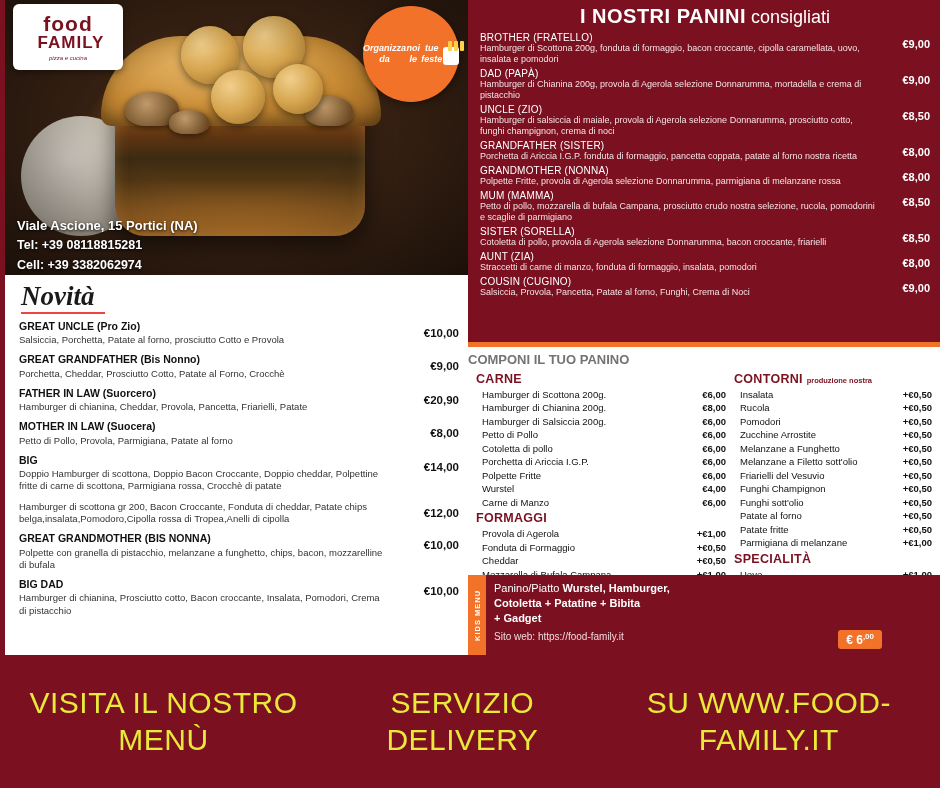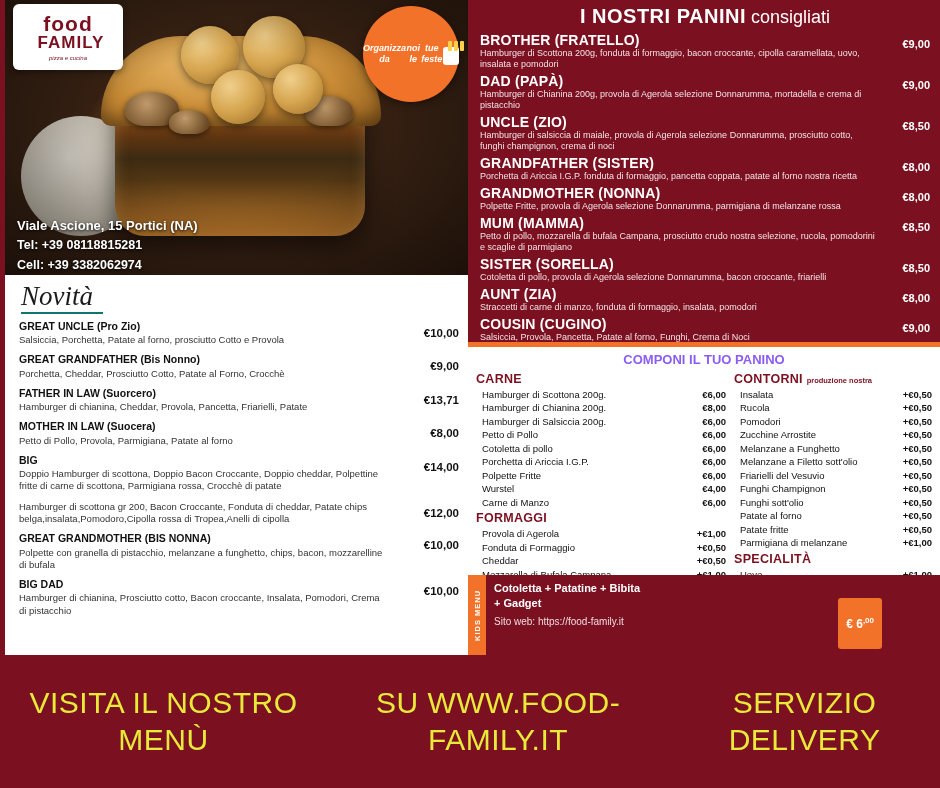--- a/index.html
+++ b/index.html
@@ -84,50 +84,50 @@
   }
 
   .addr {
     position:absolute; left:12px; top:216px; color:#ffffff; text-shadow:0 1px 3px rgba(0,0,0,.9);
     font-size:12.5px; line-height:1.55; font-weight:bold;
   }
   .addr .a1 { font-size:13px; }
 
   .novita-wrap { position:absolute; left:0; top:275px; width:468px; height:380px; padding:4px 14px 0 14px; }
   .novita-title {
-    font-size:27px; font-weight:normal; color:#1a1a1a; font-style:italic;
+    font-size:27px; font-weight:bold; color:#1a1a1a; font-style:italic;
     font-family:"Liberation Serif", serif; margin:2px 0 6px 2px;
-    border-bottom:2px solid #0f766e; display:inline-block; padding-right:10px;
+    border-bottom:2px solid #ef4444; display:inline-block; padding-right:10px;
   }
   .nv-item { display:flex; align-items:flex-start; margin-bottom:7px; }
   .nv-text { flex:1; padding-right:8px; }
   .nv-name { font-size:10.5px; font-weight:bold; color:#111; line-height:1.25; }
   .nv-desc { font-size:9.5px; color:#333; line-height:1.3; margin-top:1px; }
   .nv-price { width:62px; text-align:right; font-size:11.5px; font-weight:bold; color:#111; padding-top:7px; }
 
   
   .panini {
     position:absolute; left:468px; top:0; width:472px; height:342px;
     background:#7b1020; color:#ffffff; padding:4px 10px 0 12px;
   }
   .panini-head { text-align:center; margin:1px 0 4px; }
   .panini-head b { font-size:20px; letter-spacing:.5px; }
   .panini-head span { font-size:18px; font-weight:normal; }
   .pn-item { display:flex; align-items:flex-start; margin-bottom:3px; }
   .pn-text { flex:1; padding-right:6px; }
-  .pn-name { font-size:14px; font-weight:bold; letter-spacing:.2px; }
+  .pn-name { font-size:10px; font-weight:normal; letter-spacing:.2px; }
   .pn-desc { font-size:9px; line-height:1.22; color:#f3e2e4; }
   .pn-price { width:46px; text-align:right; font-size:11px; font-weight:bold; padding-top:6px; }
 
   
   .componi {
     position:absolute; left:468px; top:342px; width:472px; height:313px;
     background:#ffffff; border-top:5px solid #f2722a;
   }
-  .componi-title { text-align:center; font-size:13px; font-weight:bold; color:#8b5cf6; padding:5px 0 3px; }
+  .componi-title { font-size:13px; font-weight:bold; color:#737373; padding:5px 0 3px; }
   .componi-body { display:flex; padding:0 8px; gap:8px; }
   .col-left { width:250px; }
   .col-right { width:198px; }
   .sec-title { font-size:12.5px; font-weight:bold; color:#7b1020; margin:2px 0 2px; letter-spacing:.3px; }
   .sec-title small { font-size:7.5px; color:#7b1020; font-weight:bold; letter-spacing:0; }
   .row { display:flex; justify-content:space-between; font-size:9.5px; color:#111; line-height:1.42; }
   .row .rn { padding-left:6px; }
   .row .rp { font-weight:bold; white-space:nowrap; }
 
   .kids {
@@ -138,21 +138,21 @@
     width:18px; background:#f2722a; color:#fff; font-size:7.5px; font-weight:bold;
     writing-mode:vertical-rl; transform:rotate(180deg);
     display:flex; align-items:center; justify-content:center; letter-spacing:1px;
   }
   .kids-body { flex:1; padding:6px 8px; position:relative; }
   .kids-line { font-size:11px; line-height:1.35; }
   .kids-line b { font-weight:bold; }
   .kids-site { font-size:10px; margin-top:5px; color:#f0d9dc; }
   .kids-price {
     position:absolute; right:58px; bottom:6px; background:#f2722a; color:#fff;
-    font-size:12px; font-weight:bold; padding:18px 8px; border-radius:3px;
+    font-size:12px; font-weight:bold; padding:2px 8px; border-radius:3px;
   }
   .kids-price sup { font-size:8px; }
 
   
   .footer {
     position:absolute; left:0; top:655px; width:940px; height:133px;
     background:#7b1020; color:#e9e93a; text-align:center;
     display:flex; flex-direction:row; align-items:center; justify-content:center;
   }
   .footer div { font-size:30px; line-height:1.22; letter-spacing:.5px; }
@@ -214,21 +214,21 @@
           <div class="nv-name">GREAT GRANDFATHER (Bis Nonno)</div>
           <div class="nv-desc">Porchetta, Cheddar, Prosciutto Cotto, Patate al Forno, Crocchè</div>
         </div>
         <div class="nv-price">€9,00</div>
       </div>
       <div class="nv-item">
         <div class="nv-text">
           <div class="nv-name">FATHER IN LAW (Suorcero)</div>
           <div class="nv-desc">Hamburger di chianina, Cheddar, Provola, Pancetta, Friarielli, Patate</div>
         </div>
-        <div class="nv-price">€13,71</div>
+        <div class="nv-price">€20,90</div>
       </div>
       <div class="nv-item">
         <div class="nv-text">
           <div class="nv-name">MOTHER IN LAW (Suocera)</div>
           <div class="nv-desc">Petto di Pollo, Provola, Parmigiana, Patate al forno</div>
         </div>
         <div class="nv-price">€8,00</div>
       </div>
       <div class="nv-item">
         <div class="nv-text">
@@ -479,26 +479,27 @@
             <span class="rn">Cipolla Caramellata</span>
             <span class="rp">+€1,00</span>
           </div>
       </div>
     </div>
   </div>
 
   <div class="kids">
     <div class="kids-tab">KIDS MENU</div>
     <div class="kids-body">
+      <div class="kids-line"><span>Panino/Piatto </span><b>Wurstel, Hamburger,</b></div>
       <div class="kids-line"><b>Cotoletta + Patatine + Bibita</b></div>
       <div class="kids-line"><b>+ Gadget</b></div>
       <div class="kids-site">Sito web: https://food-family.it</div>
       <div class="kids-price"><span>€ 6</span><sup>,00</sup></div>
     </div>
   </div>
 
   <div class="footer">
     <div>VISITA IL NOSTRO MENÙ</div>
+    <div>SERVIZIO DELIVERY</div>
     <div>SU WWW.FOOD-FAMILY.IT</div>
-    <div>SERVIZIO DELIVERY</div>
   </div>
 
 </div>
 
 </body></html>

